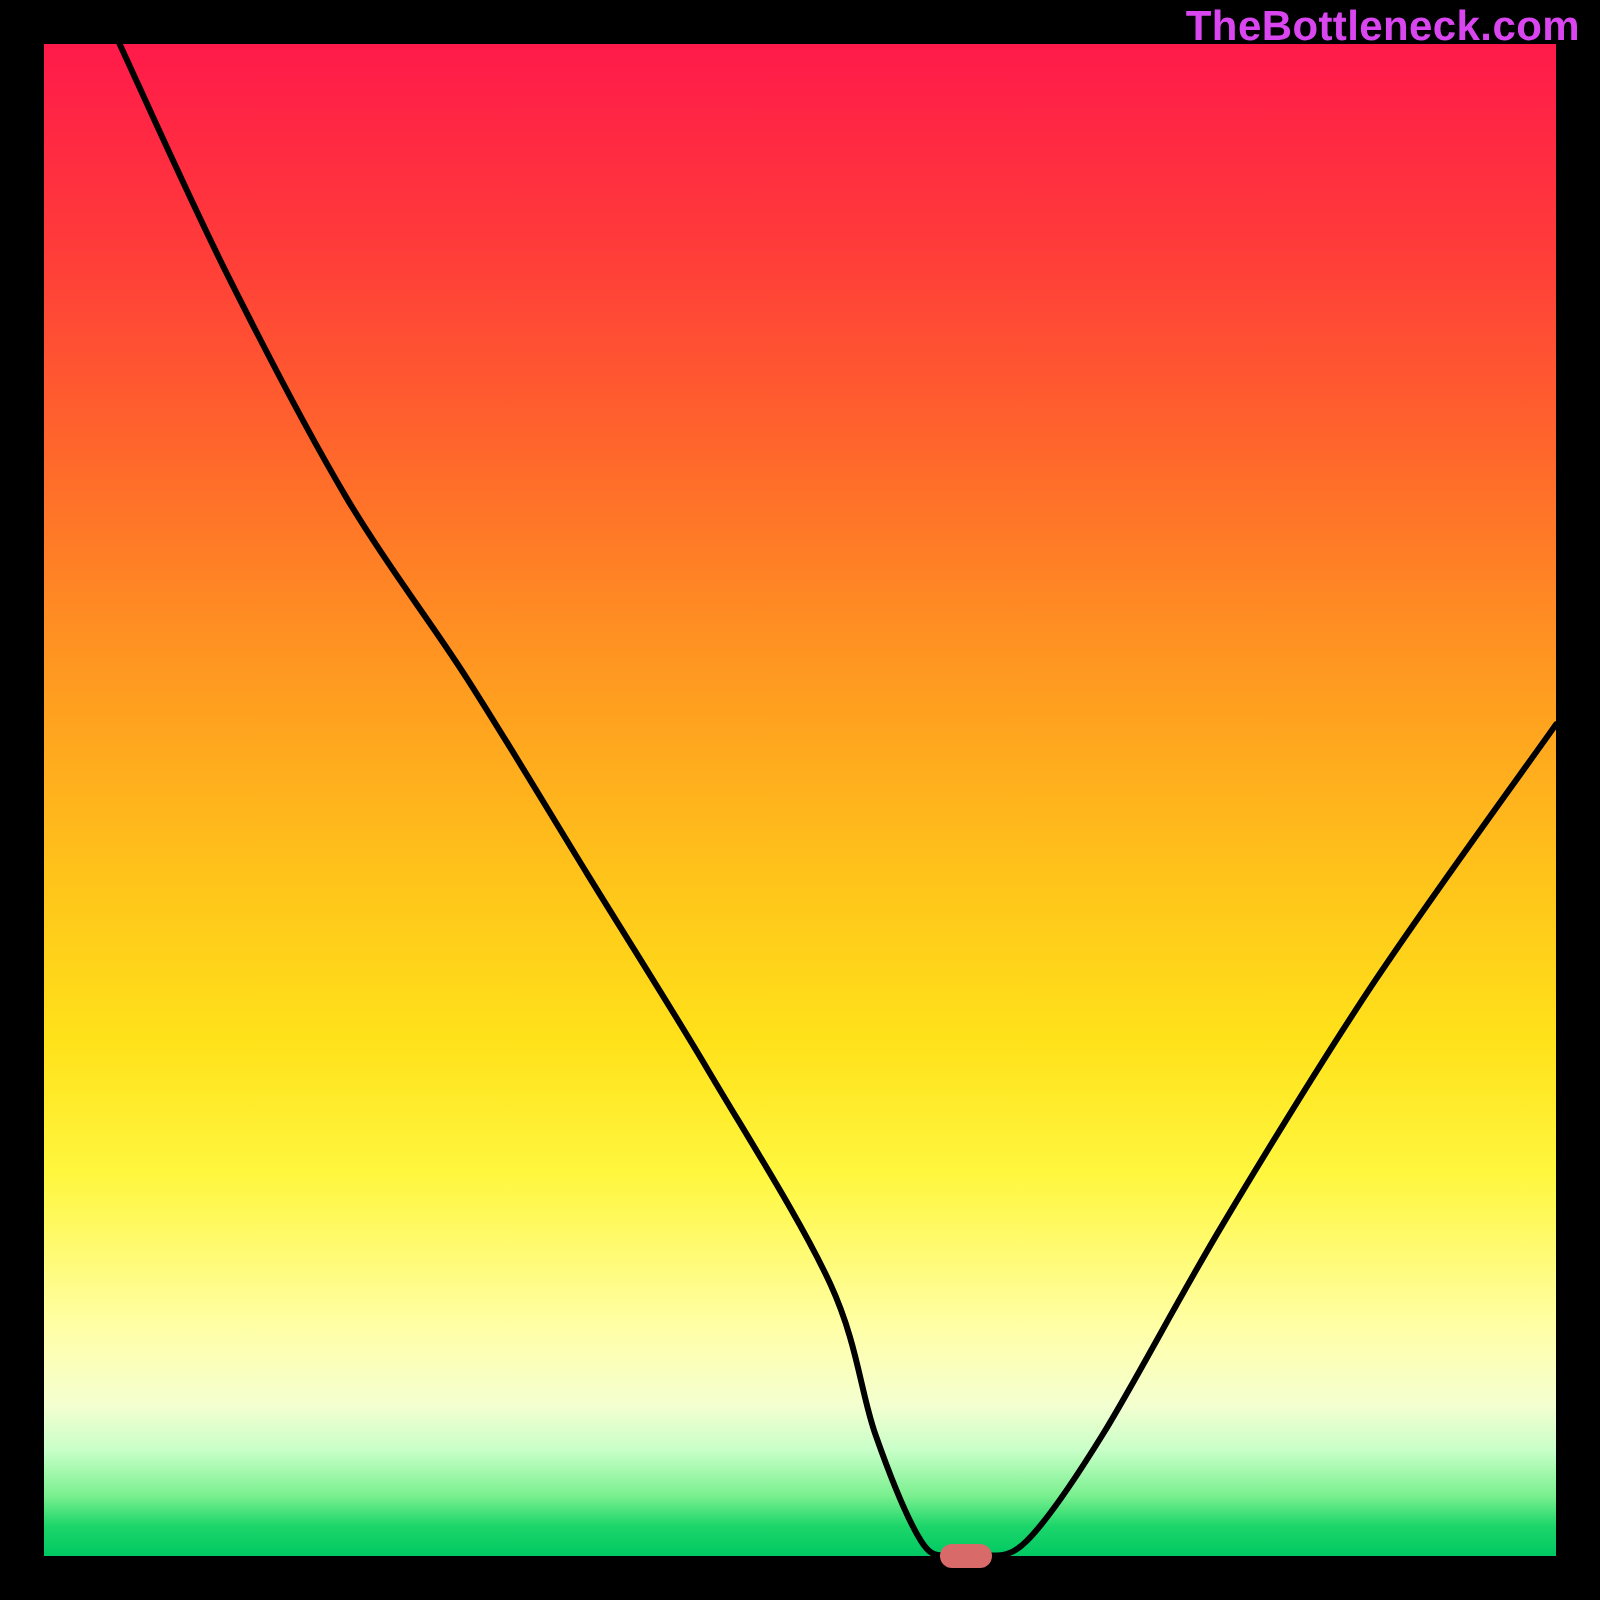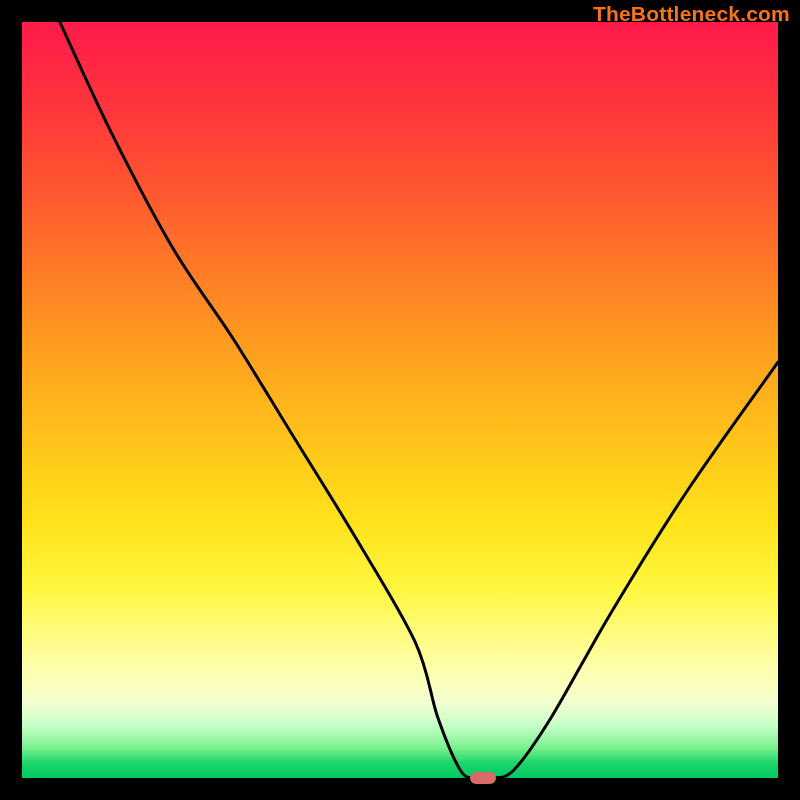--- a/index.html
+++ b/index.html
@@ -40,21 +40,21 @@
       #00c862 100%
     );
   }
   .watermark {
     position: absolute;
     top: 2px;
     right: 10px;
     font-family: Arial, Helvetica, sans-serif;
     font-size: 21px;
     font-weight: 600;
-    color: #f97316;
+    color: #d946ef;
     letter-spacing: 0.2px;
   }
   svg.curve {
     position: absolute;
     left: 0;
     top: 0;
     width: 756px;
     height: 756px;
   }
   .optimum {

